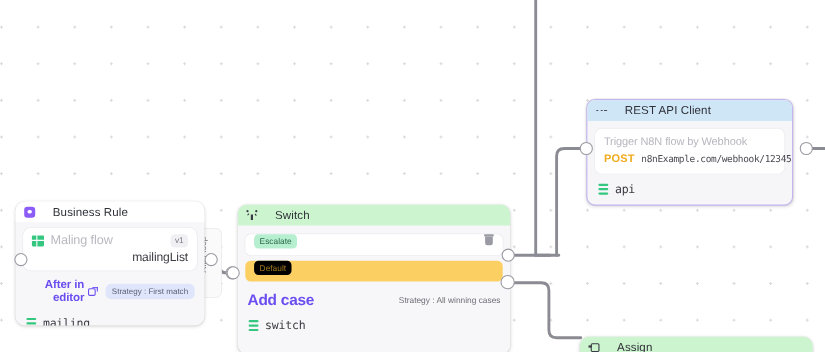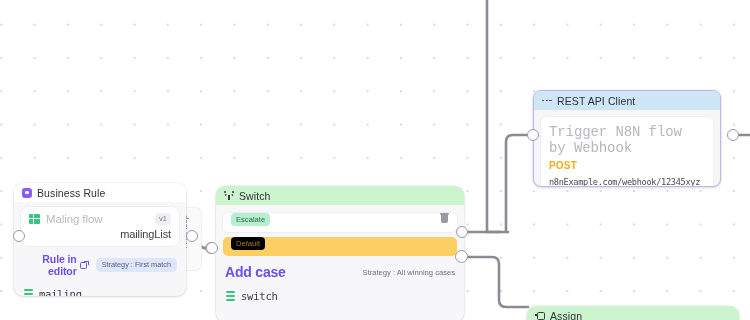--- a/index.html
+++ b/index.html
@@ -39,21 +39,21 @@
     background: #f7f7f9;
     border-radius: 9px;
     box-shadow: 0 1px 3px rgba(0,0,0,0.13), 0 0 0 0.6px rgba(0,0,0,0.06);
     z-index: 5;
     overflow: hidden;
   }
 
   .node-header {
     display: flex;
     align-items: center;
-    gap: 5px;
+    gap: 16px;
     height: 19px;
     padding: 0 8px;
     font-size: 10.5px;
     color: #2f3038;
     font-weight: 400;
     letter-spacing: 0.1px;
   }
 
   .node-body { padding: 5px 7px 0 7px; }
 
@@ -197,27 +197,26 @@
   }
   #node-rest-api .node-header { background: #cfe6f7; }
 
   .api-card {
     background: #ffffff;
     border-radius: 6px;
     padding: 7px 8px 8px 8px;
     box-shadow: 0 0 0 0.7px #ededf1;
   }
   .api-desc {
-    font-size: 14px;
+    font-size: 10px;
     color: #b6b6be;
     letter-spacing: -0.1px;
     margin-bottom: 4px;
-    font-family: Liberation Mono, monospace;
-  }
-  .api-url-row { display: flex; align-items: baseline; gap: 6px; flex-direction: column; }
+  }
+  .api-url-row { display: flex; align-items: baseline; gap: 6px; }
   .api-method {
     color: #f0ab1e;
     font-weight: 700;
     font-size: 10px;
     letter-spacing: 0.2px;
   }
   .api-url {
     font-family: "DejaVu Sans Mono", monospace;
     font-size: 8.6px;
     color: #4a4a52;
@@ -346,21 +345,21 @@
             <span class="cell c3"></span>
               <span class="cell c4"></span>
           </span>
           <span class="field-placeholder">Maling flow</span>
           <span class="version-pill">v1</span>
         </div>
         <div class="field-value">mailingList</div>
       </div>
       <div class="br-actions">
         <span class="link-btn">
-          <span>Rule in editor</span>
+          <span>After in editor</span>
           <span class="ico ext-ico">
             <span class="bx"></span>
               <span class="ar"></span>
           </span>
         </span>
         <span class="strategy-pill">Strategy : First match</span>
       </div>
     </div>
     <div class="node-footer">
       <span class="ico db-ico">

